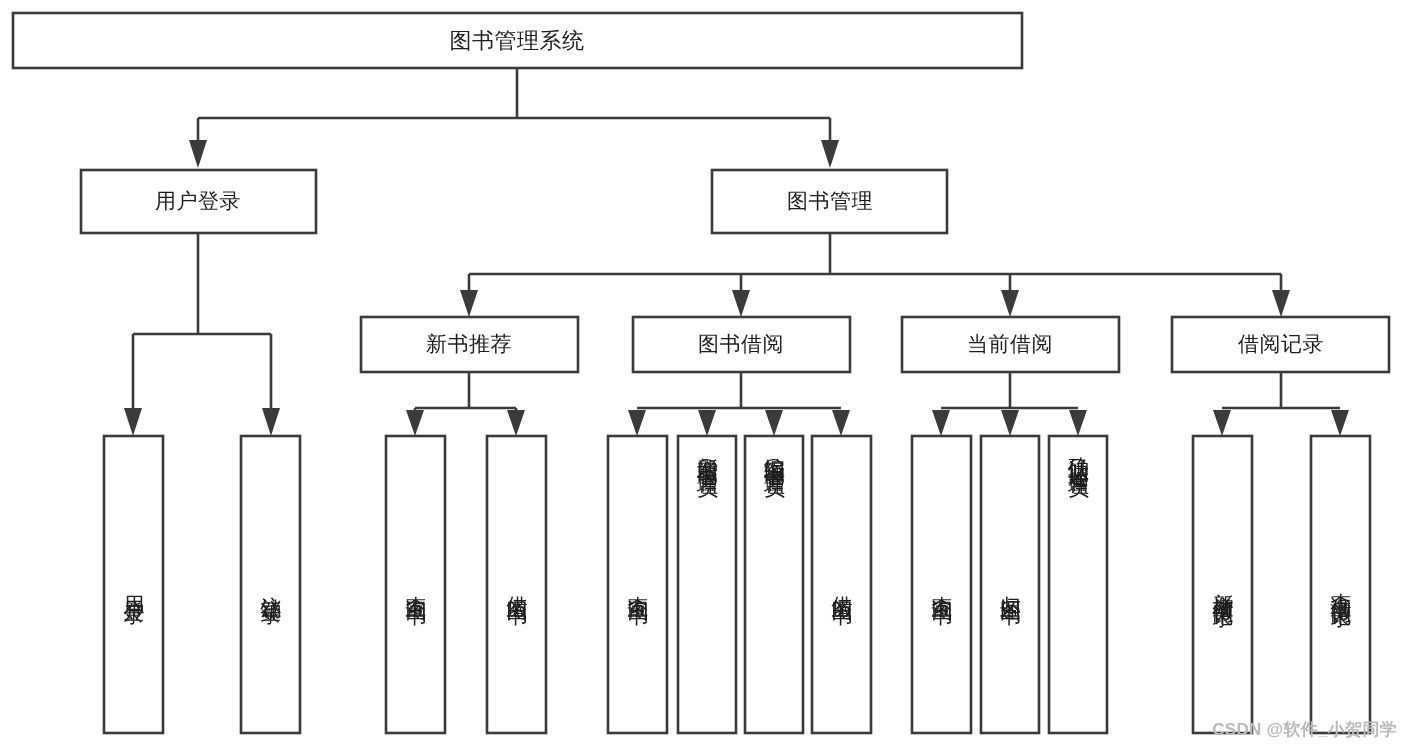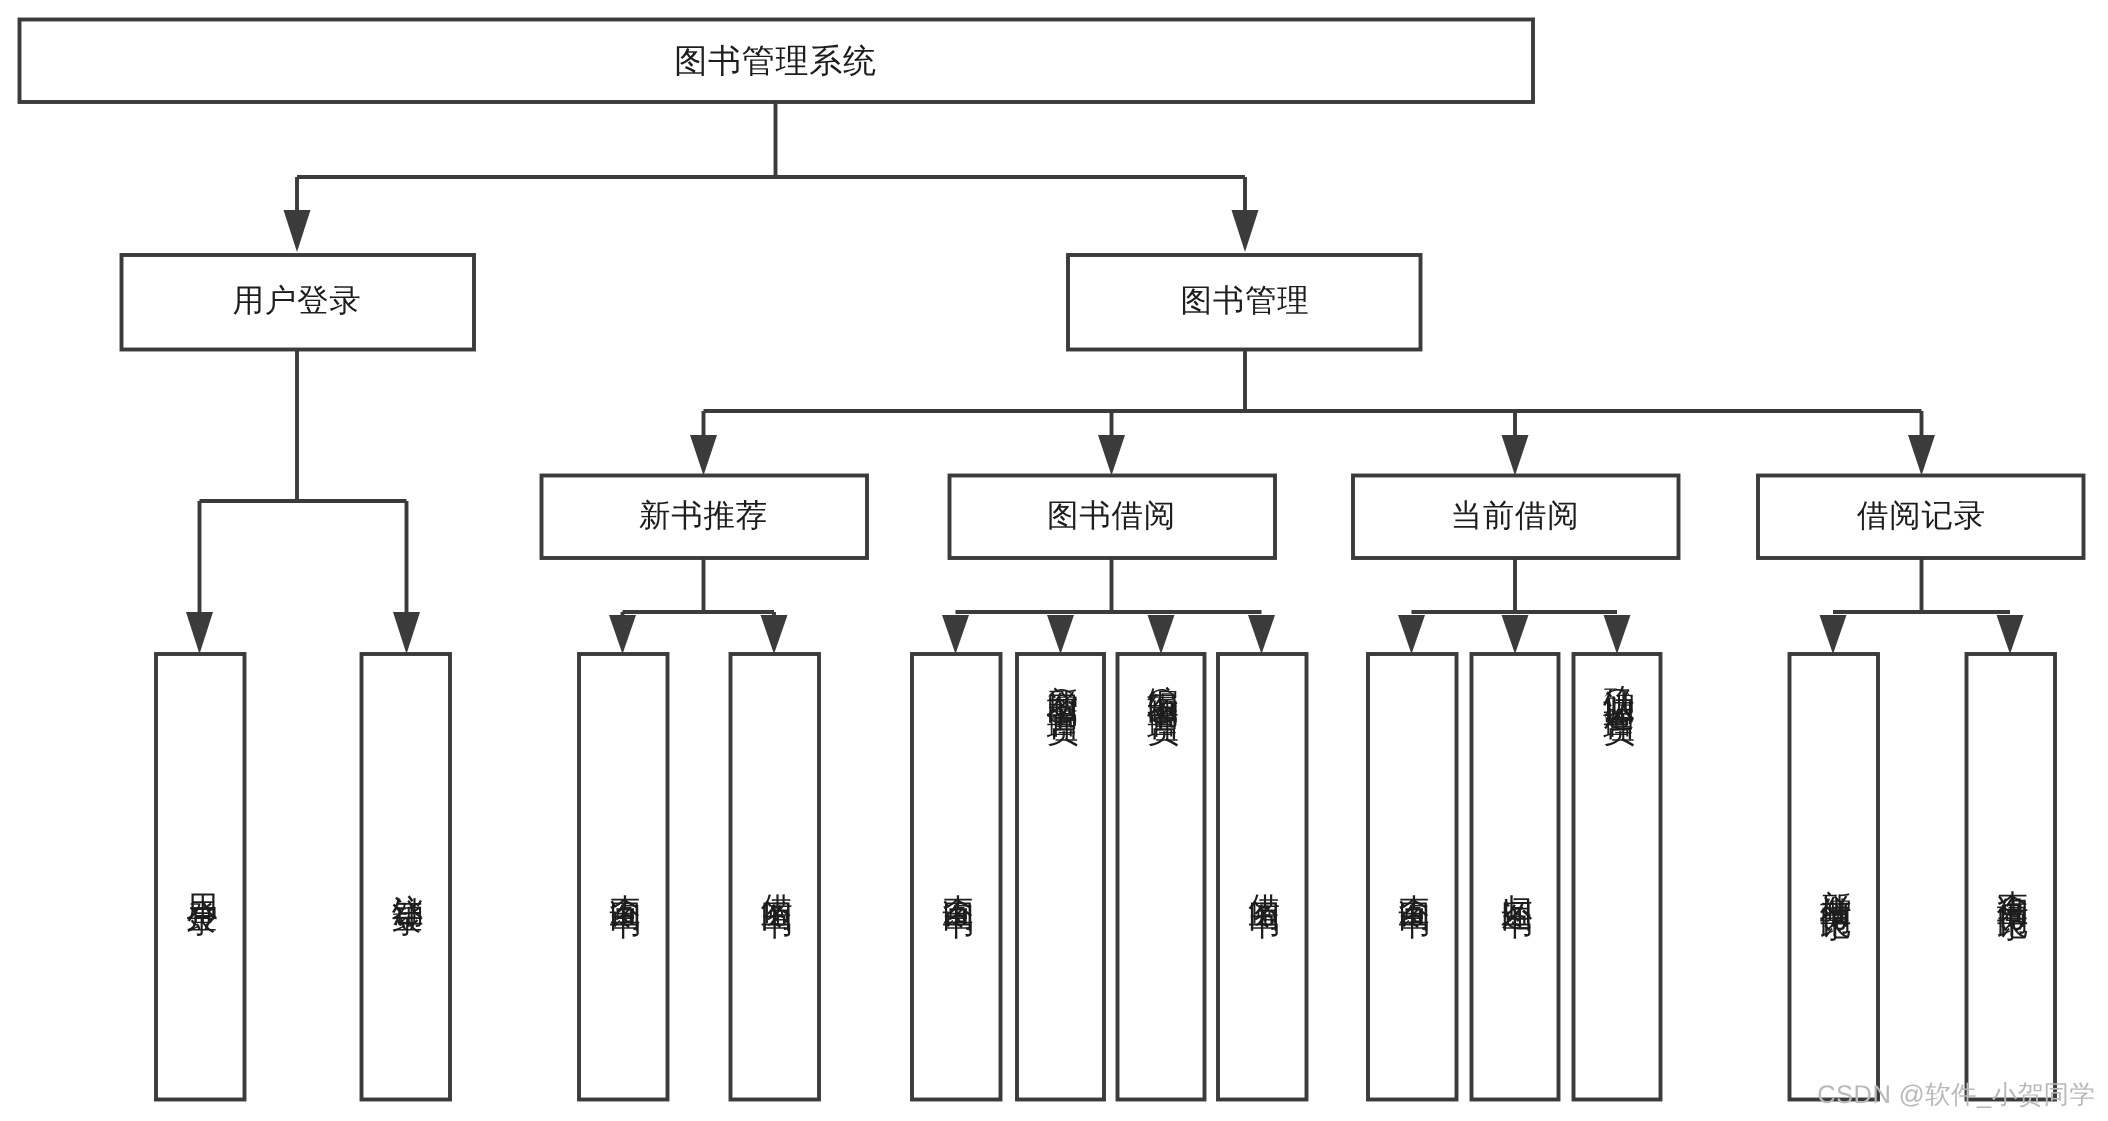--- a/index.html
+++ b/index.html
@@ -77,20 +77,21 @@
   }
   .watermark {
     position: absolute;
     right: 8px;
     bottom: 6px;
     font-family: "Liberation Sans", "DejaVu Sans", sans-serif;
     font-size: 17px;
     color: #b9b9b9;
     letter-spacing: 0.3px;
     white-space: nowrap;
+    font-weight: bold;
   }
 </style>
 </head>
 <body>
 
 <div id="diagram-root">
 
   <svg class="flow" viewBox="0 0 1405 747" xmlns="http://www.w3.org/2000/svg">
 
     <g>

